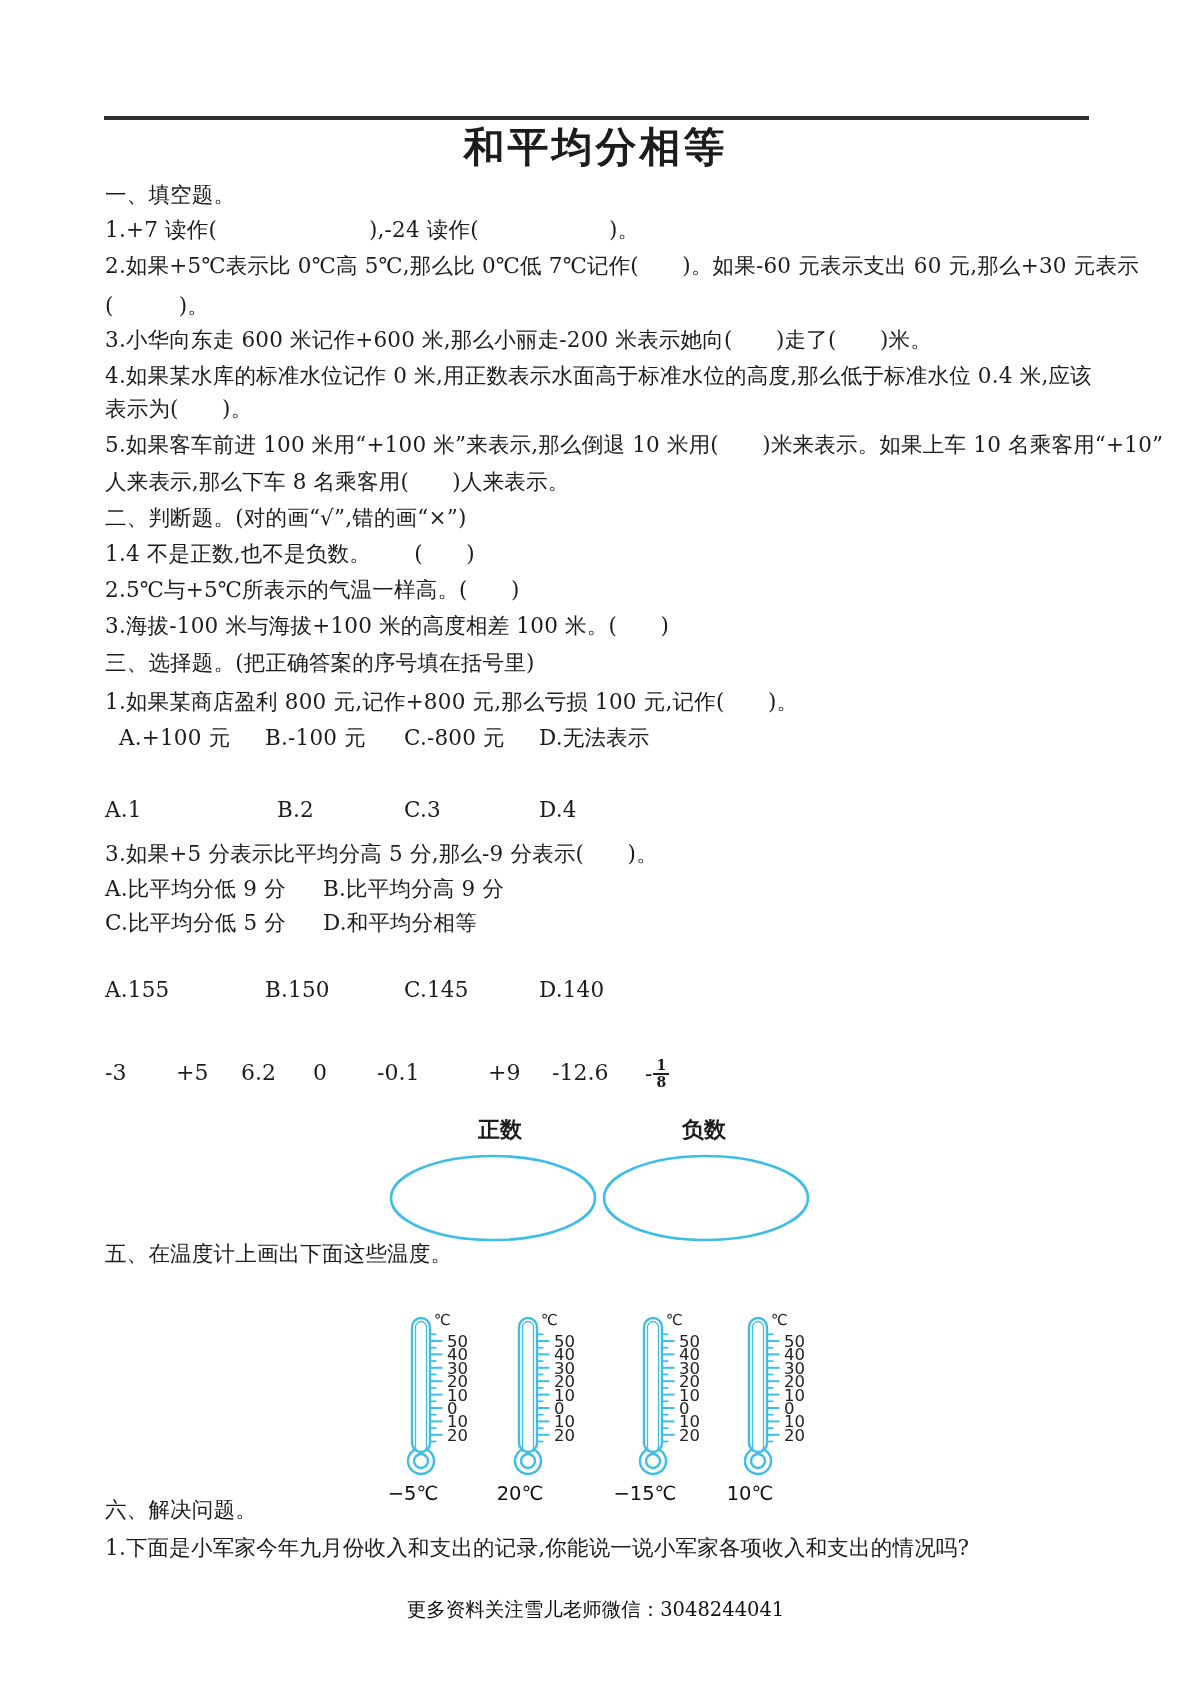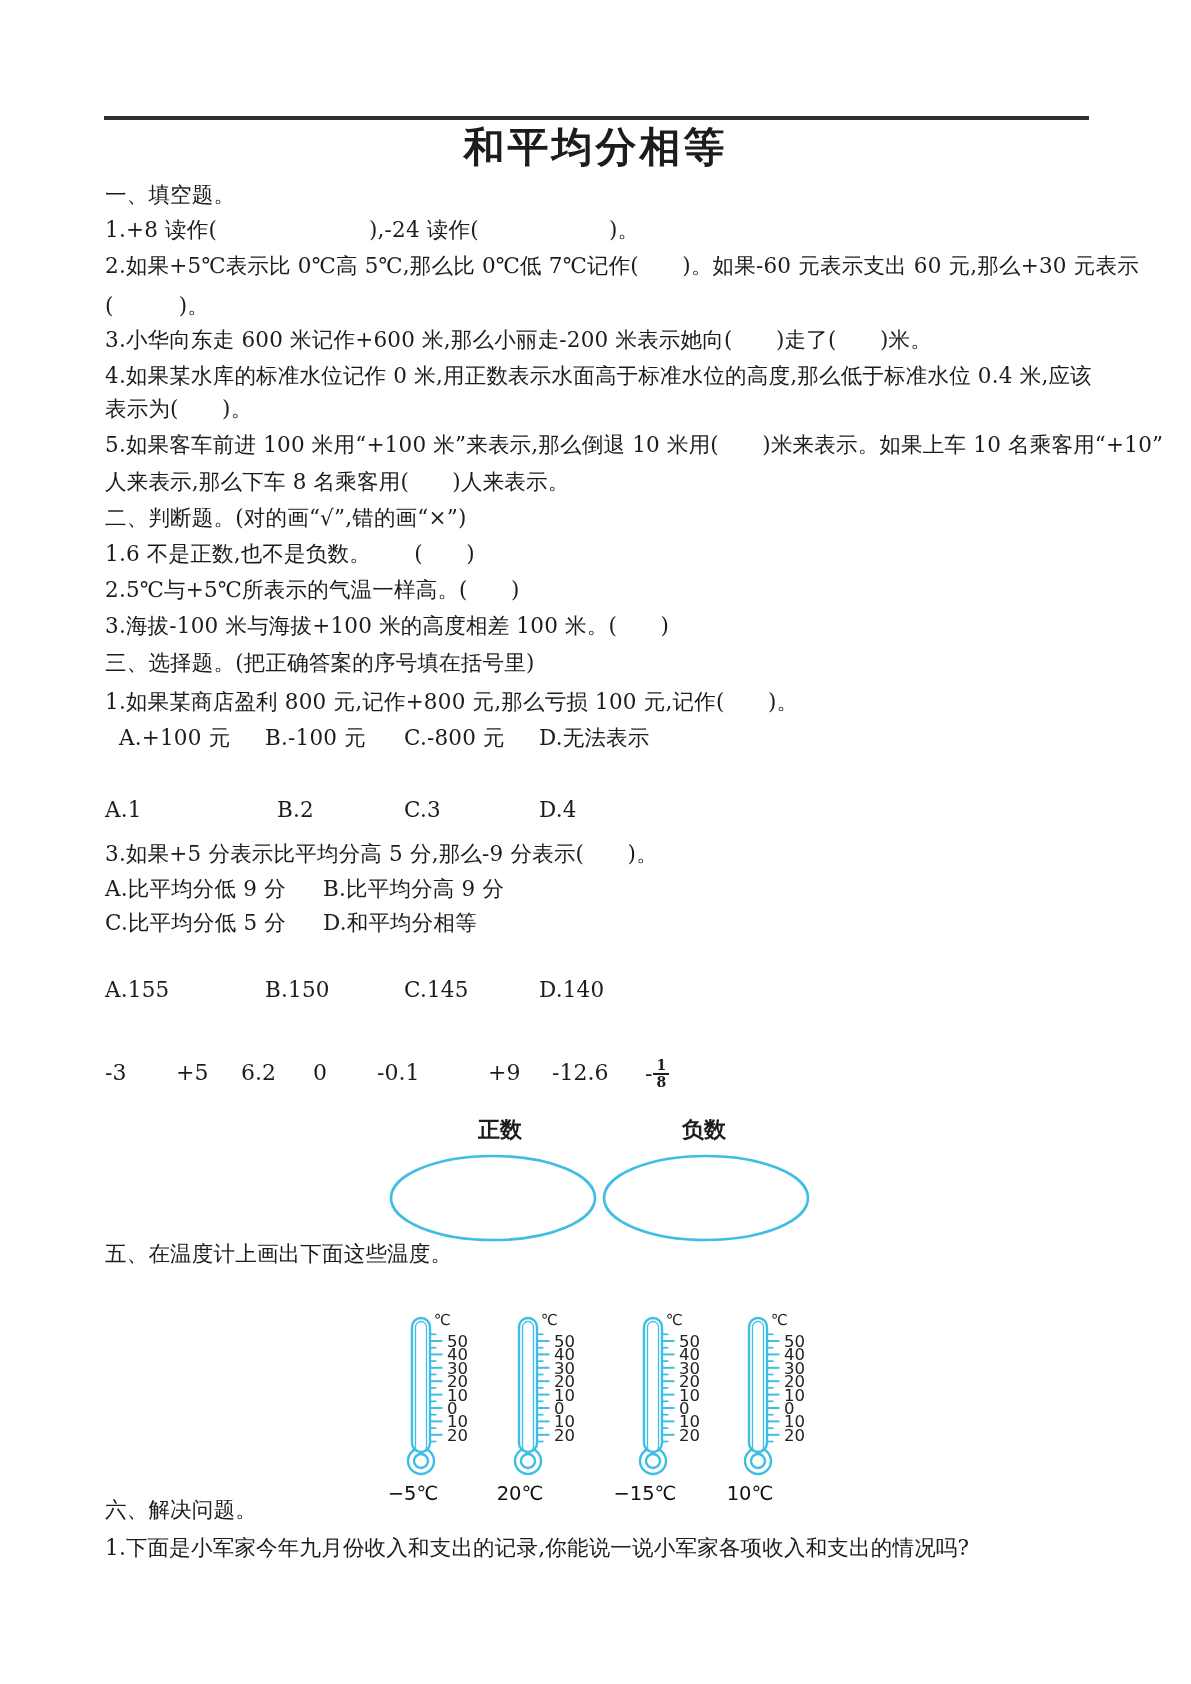--- a/index.html
+++ b/index.html
@@ -32,31 +32,31 @@
 </style>
 </head>
 <body>
 
 <div id="page">
 
   <div class="rule"></div>
   <div class="title">和平均分相等</div>
 
   <div class="line" style="top:180px">一、填空题。</div>
-  <div class="line" style="top:215px">1.+8 读作(　　　　　　　),-24 读作(　　　　　　)。</div>
+  <div class="line" style="top:215px">1.+7 读作(　　　　　　　),-24 读作(　　　　　　)。</div>
   <div class="line" style="top:251px">2.如果+5℃表示比 0℃高 5℃,那么比 0℃低 7℃记作(　　)。如果-60 元表示支出 60 元,那么+30 元表示</div>
   <div class="line" style="top:291px">(　　　)。</div>
   <div class="line" style="top:325px">3.小华向东走 600 米记作+600 米,那么小丽走-200 米表示她向(　　)走了(　　)米。</div>
   <div class="line" style="top:361px">4.如果某水库的标准水位记作 0 米,用正数表示水面高于标准水位的高度,那么低于标准水位 0.4 米,应该</div>
   <div class="line" style="top:394px">表示为(　　)。</div>
   <div class="line" style="top:430px">5.如果客车前进 100 米用“+100 米”来表示,那么倒退 10 米用(　　)米来表示。如果上车 10 名乘客用“+10”</div>
   <div class="line" style="top:467px">人来表示,那么下车 8 名乘客用(　　)人来表示。</div>
 
   <div class="line" style="top:503px">二、判断题。(对的画“√”,错的画“×”)</div>
-  <div class="line" style="top:539px">1.6 不是正数,也不是负数。　　(　　)</div>
+  <div class="line" style="top:539px">1.4 不是正数,也不是负数。　　(　　)</div>
   <div class="line" style="top:575px">2.5℃与+5℃所表示的气温一样高。(　　)</div>
   <div class="line" style="top:611px">3.海拔-100 米与海拔+100 米的高度相差 100 米。(　　)</div>
 
   <div class="line" style="top:648px">三、选择题。(把正确答案的序号填在括号里)</div>
   <div class="line" style="top:687px">1.如果某商店盈利 800 元,记作+800 元,那么亏损 100 元,记作(　　)。</div>
   <div class="line" style="top:723px">
     <span class="opt" style="left:14px">A.+100 元</span>
     <span class="opt" style="left:160px">B.-100 元</span>
     <span class="opt" style="left:299px">C.-800 元</span>
     <span class="opt" style="left:434px">D.无法表示</span>
@@ -242,13 +242,14 @@
           <text x="46" y="134.8" font-size="16.5" fill="#222" font-family="&quot;DejaVu Sans&quot;,&quot;Liberation Sans&quot;,sans-serif">20</text>
           <text x="33" y="19" font-size="15" fill="#222" font-family="&quot;DejaVu Sans&quot;,&quot;Liberation Sans&quot;,sans-serif">℃</text>
         </svg>
       <div class="temp-label">10℃</div>
     </div>
   </div>
 
   <div class="line" style="top:1495px">六、解决问题。</div>
   <div class="line" style="top:1533px">1.下面是小军家今年九月份收入和支出的记录,你能说一说小军家各项收入和支出的情况吗?</div>
 
+  <div class="footer">更多资料关注雪儿老师微信：3048244041</div>
 </div>
 
 </body></html>

